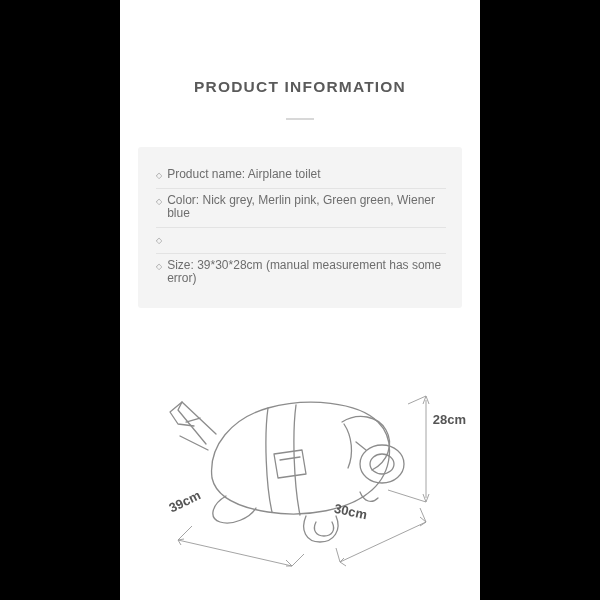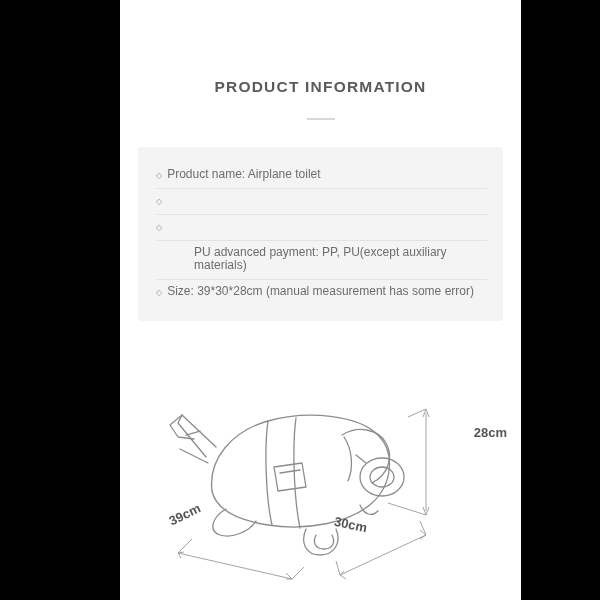--- a/index.html
+++ b/index.html
@@ -10,21 +10,21 @@
     height: 600px;
     overflow: hidden;
   }
   body {
     font-family: "Liberation Sans", sans-serif;
   }
   .page {
     position: absolute;
     left: 120px;
     top: 0;
-    width: 401px;
+    width: 360px;
     height: 600px;
     background: #ffffff;
     overflow: hidden;
   }
   .title {
     text-align: center;
     margin-top: 78px;
     font-size: 15.5px;
     letter-spacing: 1.2px;
     color: #5a5a5a;
@@ -114,30 +114,27 @@
 
   <div class="info-card">
 
     <div class="info-row">
       <span class="bullet">◇</span>
       <span class="info-text">Product name: Airplane toilet</span>
     </div>
 
     <div class="info-row">
       <span class="bullet">◇</span>
+      <span class="info-text">Color: Nick grey, Merlin pink, Green green, Wiener blue</span>
     </div>
 
     <div class="info-row">
       <span class="bullet">◇</span>
     </div>
 
-    <div class="info-row sub">
-      <span class="bullet-spacer"></span>
-      <span class="info-text">PU advanced payment: PP, PU(except auxiliary materials)</span>
-    </div>
 
     <div class="info-row last">
       <span class="bullet">◇</span>
       <span class="info-text">Size: 39*30*28cm (manual measurement has some error)</span>
     </div>
 
   </div>
 
   <div class="diagram">
     <svg width="360" height="250" viewBox="0 0 360 250">

